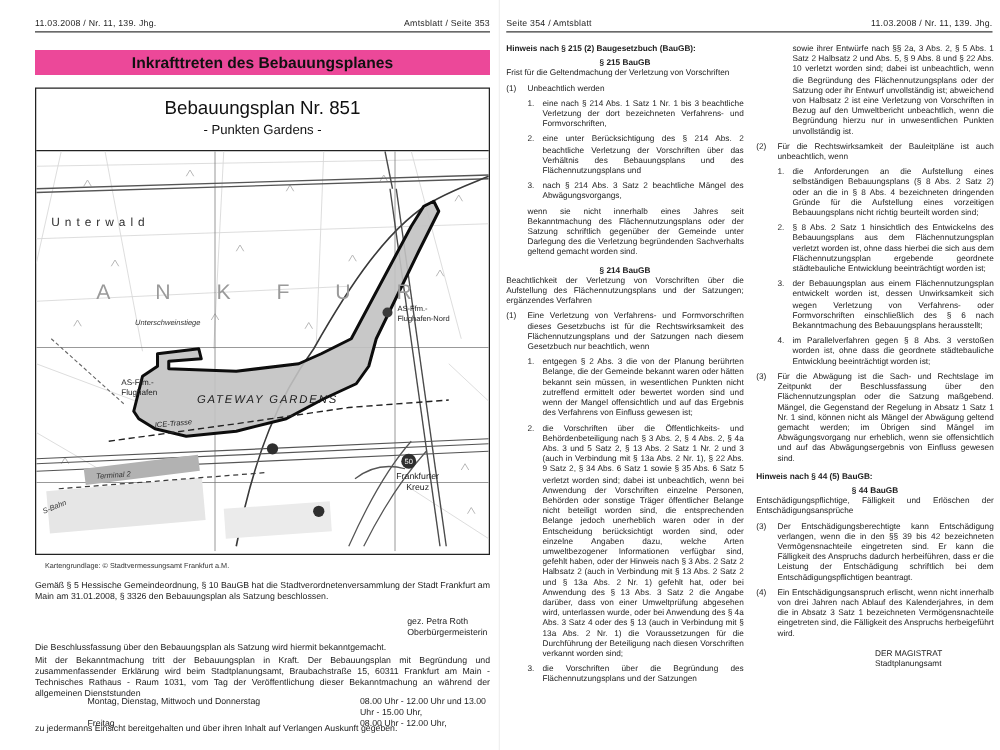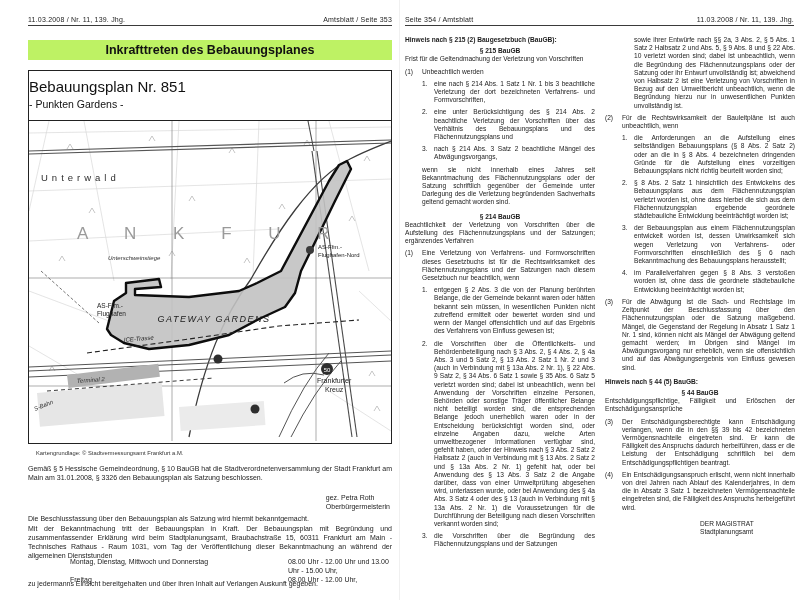--- a/index.html
+++ b/index.html
@@ -13,24 +13,24 @@
   #right-page{left:400px;width:400px;}
   #page-divider{position:absolute;left:399px;top:0;width:1px;height:600px;background:#f0f0f0;}
 
   
   .hdr{position:absolute;top:16px;font-size:7px;letter-spacing:.2px;
        display:flex;justify-content:space-between;border-bottom:1px solid #3a3a3a;padding-bottom:2px;}
   #left-page .hdr{left:28px;right:8px;}
   #right-page .hdr{left:5px;right:6px;}
 
   
-  .title-bar{position:absolute;top:40px;left:28px;right:8px;height:20px;background:#bef264;
+  .title-bar{position:absolute;top:40px;left:28px;right:8px;height:20px;background:#ec4899;
              text-align:center;line-height:20px;font-size:12.5px;font-weight:bold;color:#111;}
   .map-box{position:absolute;top:70px;left:28px;right:8px;height:372px;border:1.2px solid #222;background:#fff;}
-  .map-title-area{height:50px;border-bottom:1px solid #222;padding-top:7px;box-sizing:border-box;}
+  .map-title-area{height:50px;border-bottom:1px solid #222;text-align:center;padding-top:7px;box-sizing:border-box;}
   .map-title{font-size:15px;color:#111;}
   .map-subtitle{font-size:10.5px;color:#111;margin-top:3px;}
   .map-canvas{width:100%;height:320px;display:block;}
   .map-credit{position:absolute;top:450px;left:36px;font-size:5.8px;color:#333;}
 
   .lp-text{position:absolute;left:28px;right:8px;font-size:7px;line-height:9px;text-align:justify;}
   .sig-block{position:absolute;right:10px;top:493px;font-size:7px;line-height:9px;text-align:left;}
   .hours{position:absolute;left:70px;right:8px;top:557px;font-size:7px;line-height:9px;}
   .hours-row{display:grid;grid-template-columns:218px 1fr;}
 

